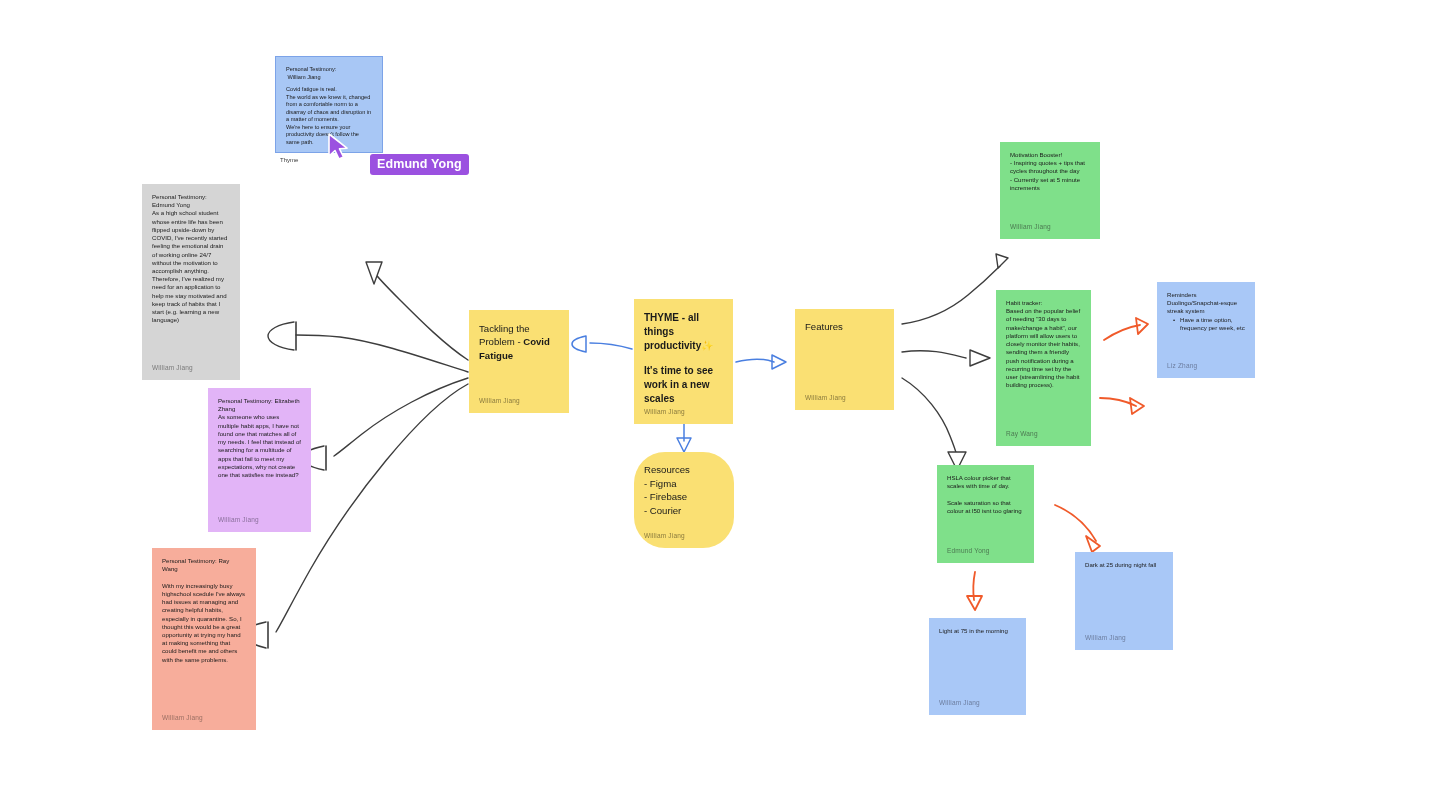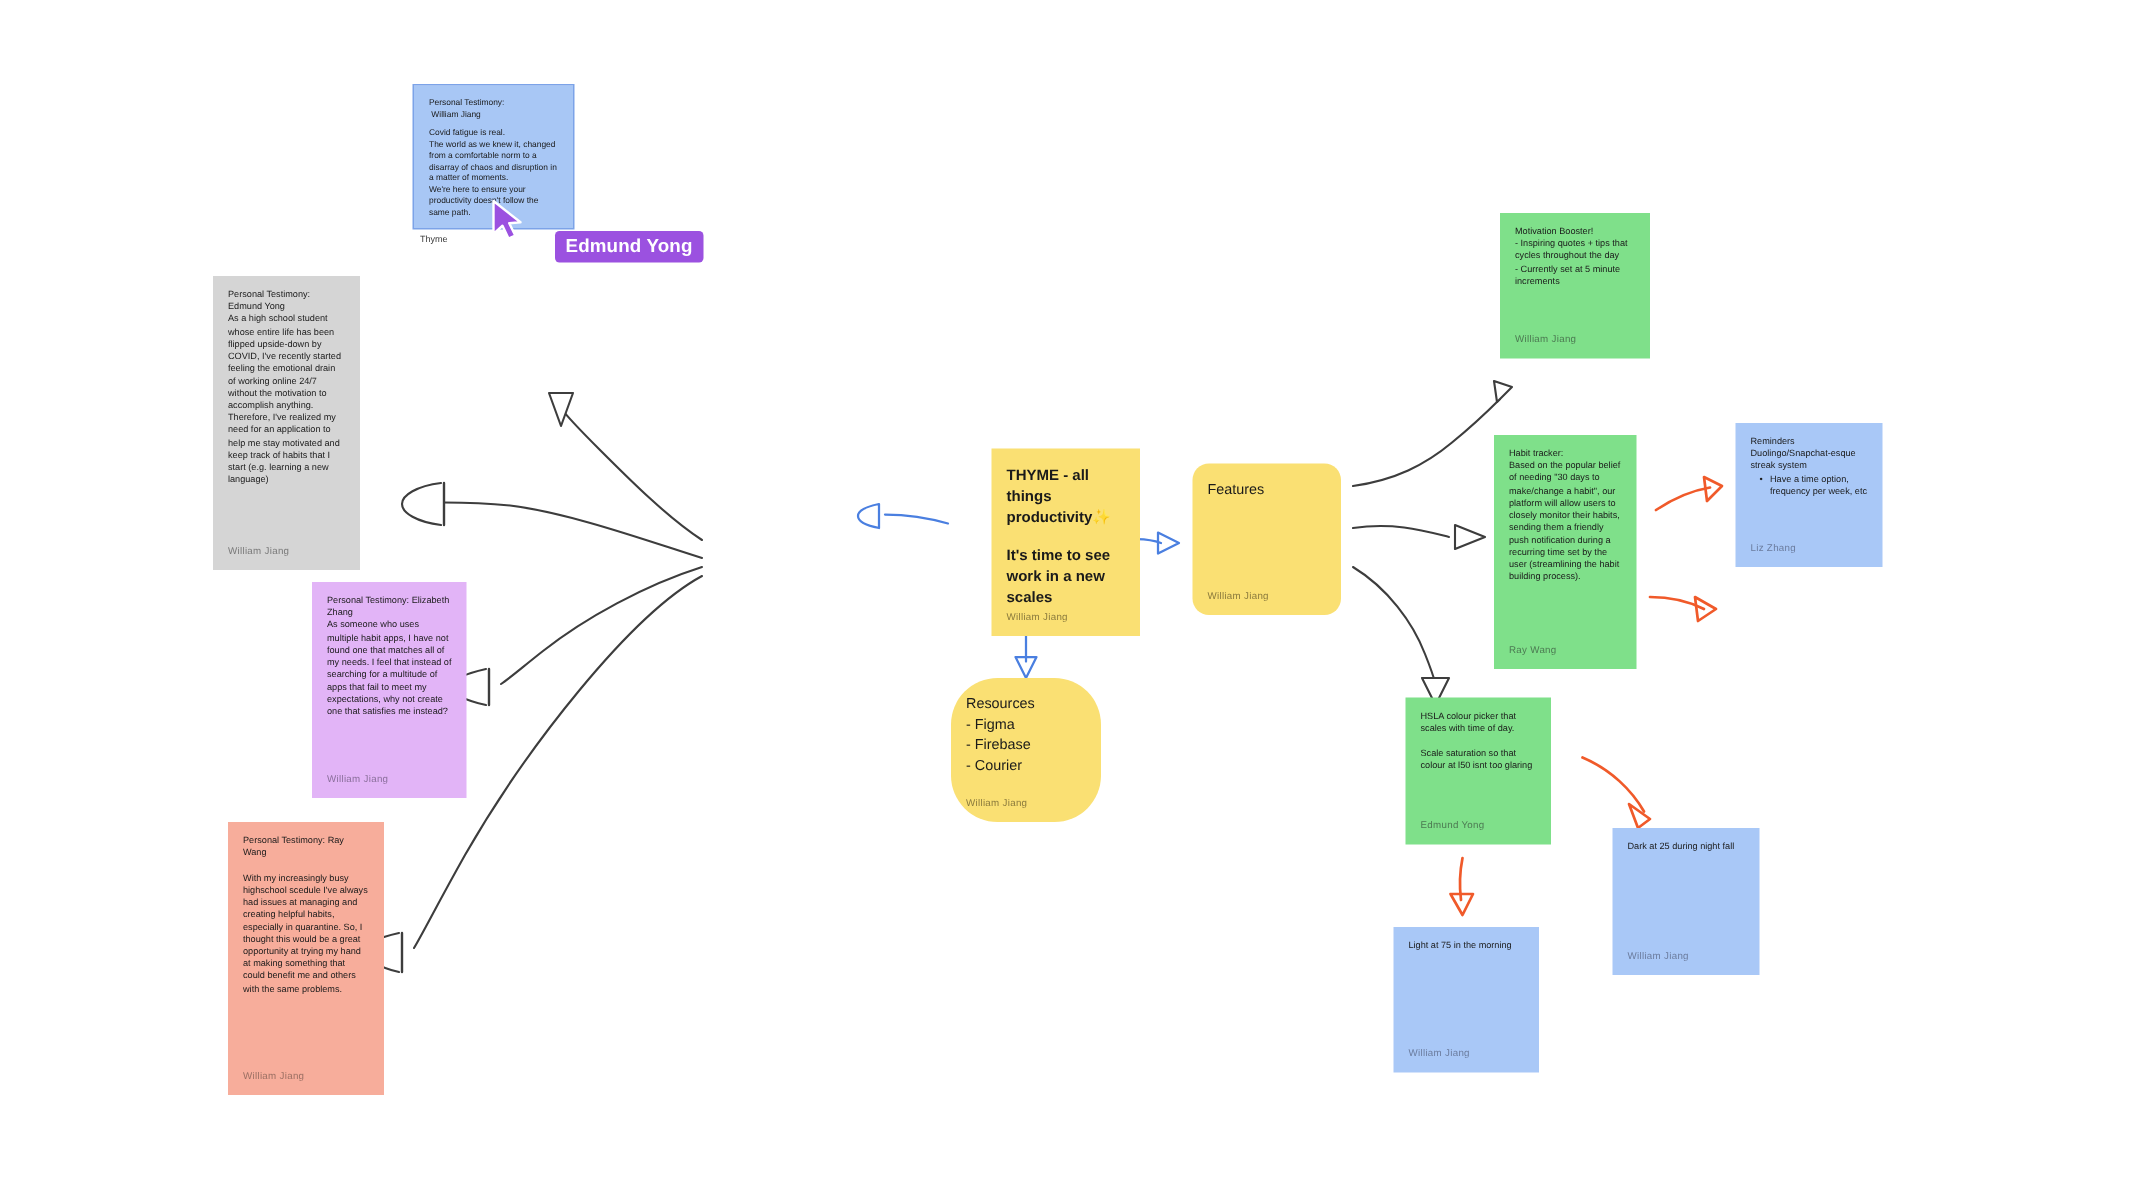--- a/index.html
+++ b/index.html
@@ -132,38 +132,44 @@
     <div class="author">William Jiang</div>
   </div>
 
   <div class="note pink c-pink" style="left:152px;top:548px;width:104px;height:182px;font-size:6.1px;">
     <div class="body">Personal Testimony: Ray Wang
 
 With my increasingly busy highschool scedule I've always had issues at managing and creating helpful habits, especially in quarantine. So, I thought this would be a great opportunity at trying my hand at making something that could benefit me and others with the same problems.</div>
     <div class="author">William Jiang</div>
   </div>
 
-
-  <div class="note yellow c-yellow" style="left:634px;top:299px;width:99px;height:125px;font-size:10px;padding-top:12px;margin-left:27px;">
+  <div class="note yellow c-yellow" style="left:469px;top:310px;width:100px;height:103px;font-size:9.6px;padding-top:12px;">
+    <div style="line-height:1.4;">
+      <span>Tackling the Problem - </span><span style="font-weight:bold;">Covid Fatigue</span>
+    </div>
+    <div class="author">William Jiang</div>
+  </div>
+
+  <div class="note yellow c-yellow" style="left:634px;top:299px;width:99px;height:125px;font-size:10px;padding-top:12px;">
     <div style="font-weight:bold;line-height:1.38;">
       <span>THYME - all things productivity</span><span style="color:#F2C94C;">✨</span>
     </div>
     <div style="font-weight:bold;line-height:1.38;margin-top:12px;">It's time to see work in a new scales</div>
     <div class="author">William Jiang</div>
   </div>
 
   <div class="note yellow c-yellow" style="left:634px;top:452px;width:100px;height:96px;font-size:9.6px;padding-top:11px;border-radius:31px;">
     <div class="body" style="line-height:1.42;">Resources
 - Figma
 - Firebase
 - Courier</div>
     <div class="author">William Jiang</div>
   </div>
 
-  <div class="note yellow c-yellow" style="left:795px;top:309px;width:99px;height:101px;font-size:9.6px;padding-top:12px;border-radius:11px;">
+  <div class="note yellow c-yellow" style="left:795px;top:309px;width:99px;height:101px;font-size:9.6px;padding-top:12px;">
     <div class="body">Features</div>
     <div class="author">William Jiang</div>
   </div>
 
   <div class="note green c-green" style="left:1000px;top:142px;width:100px;height:97px;font-size:6.1px;">
     <div class="body">Motivation Booster!
 - Inspiring quotes + tips that cycles throughout the day
 - Currently set at 5 minute increments</div>
     <div class="author">William Jiang</div>
   </div>

